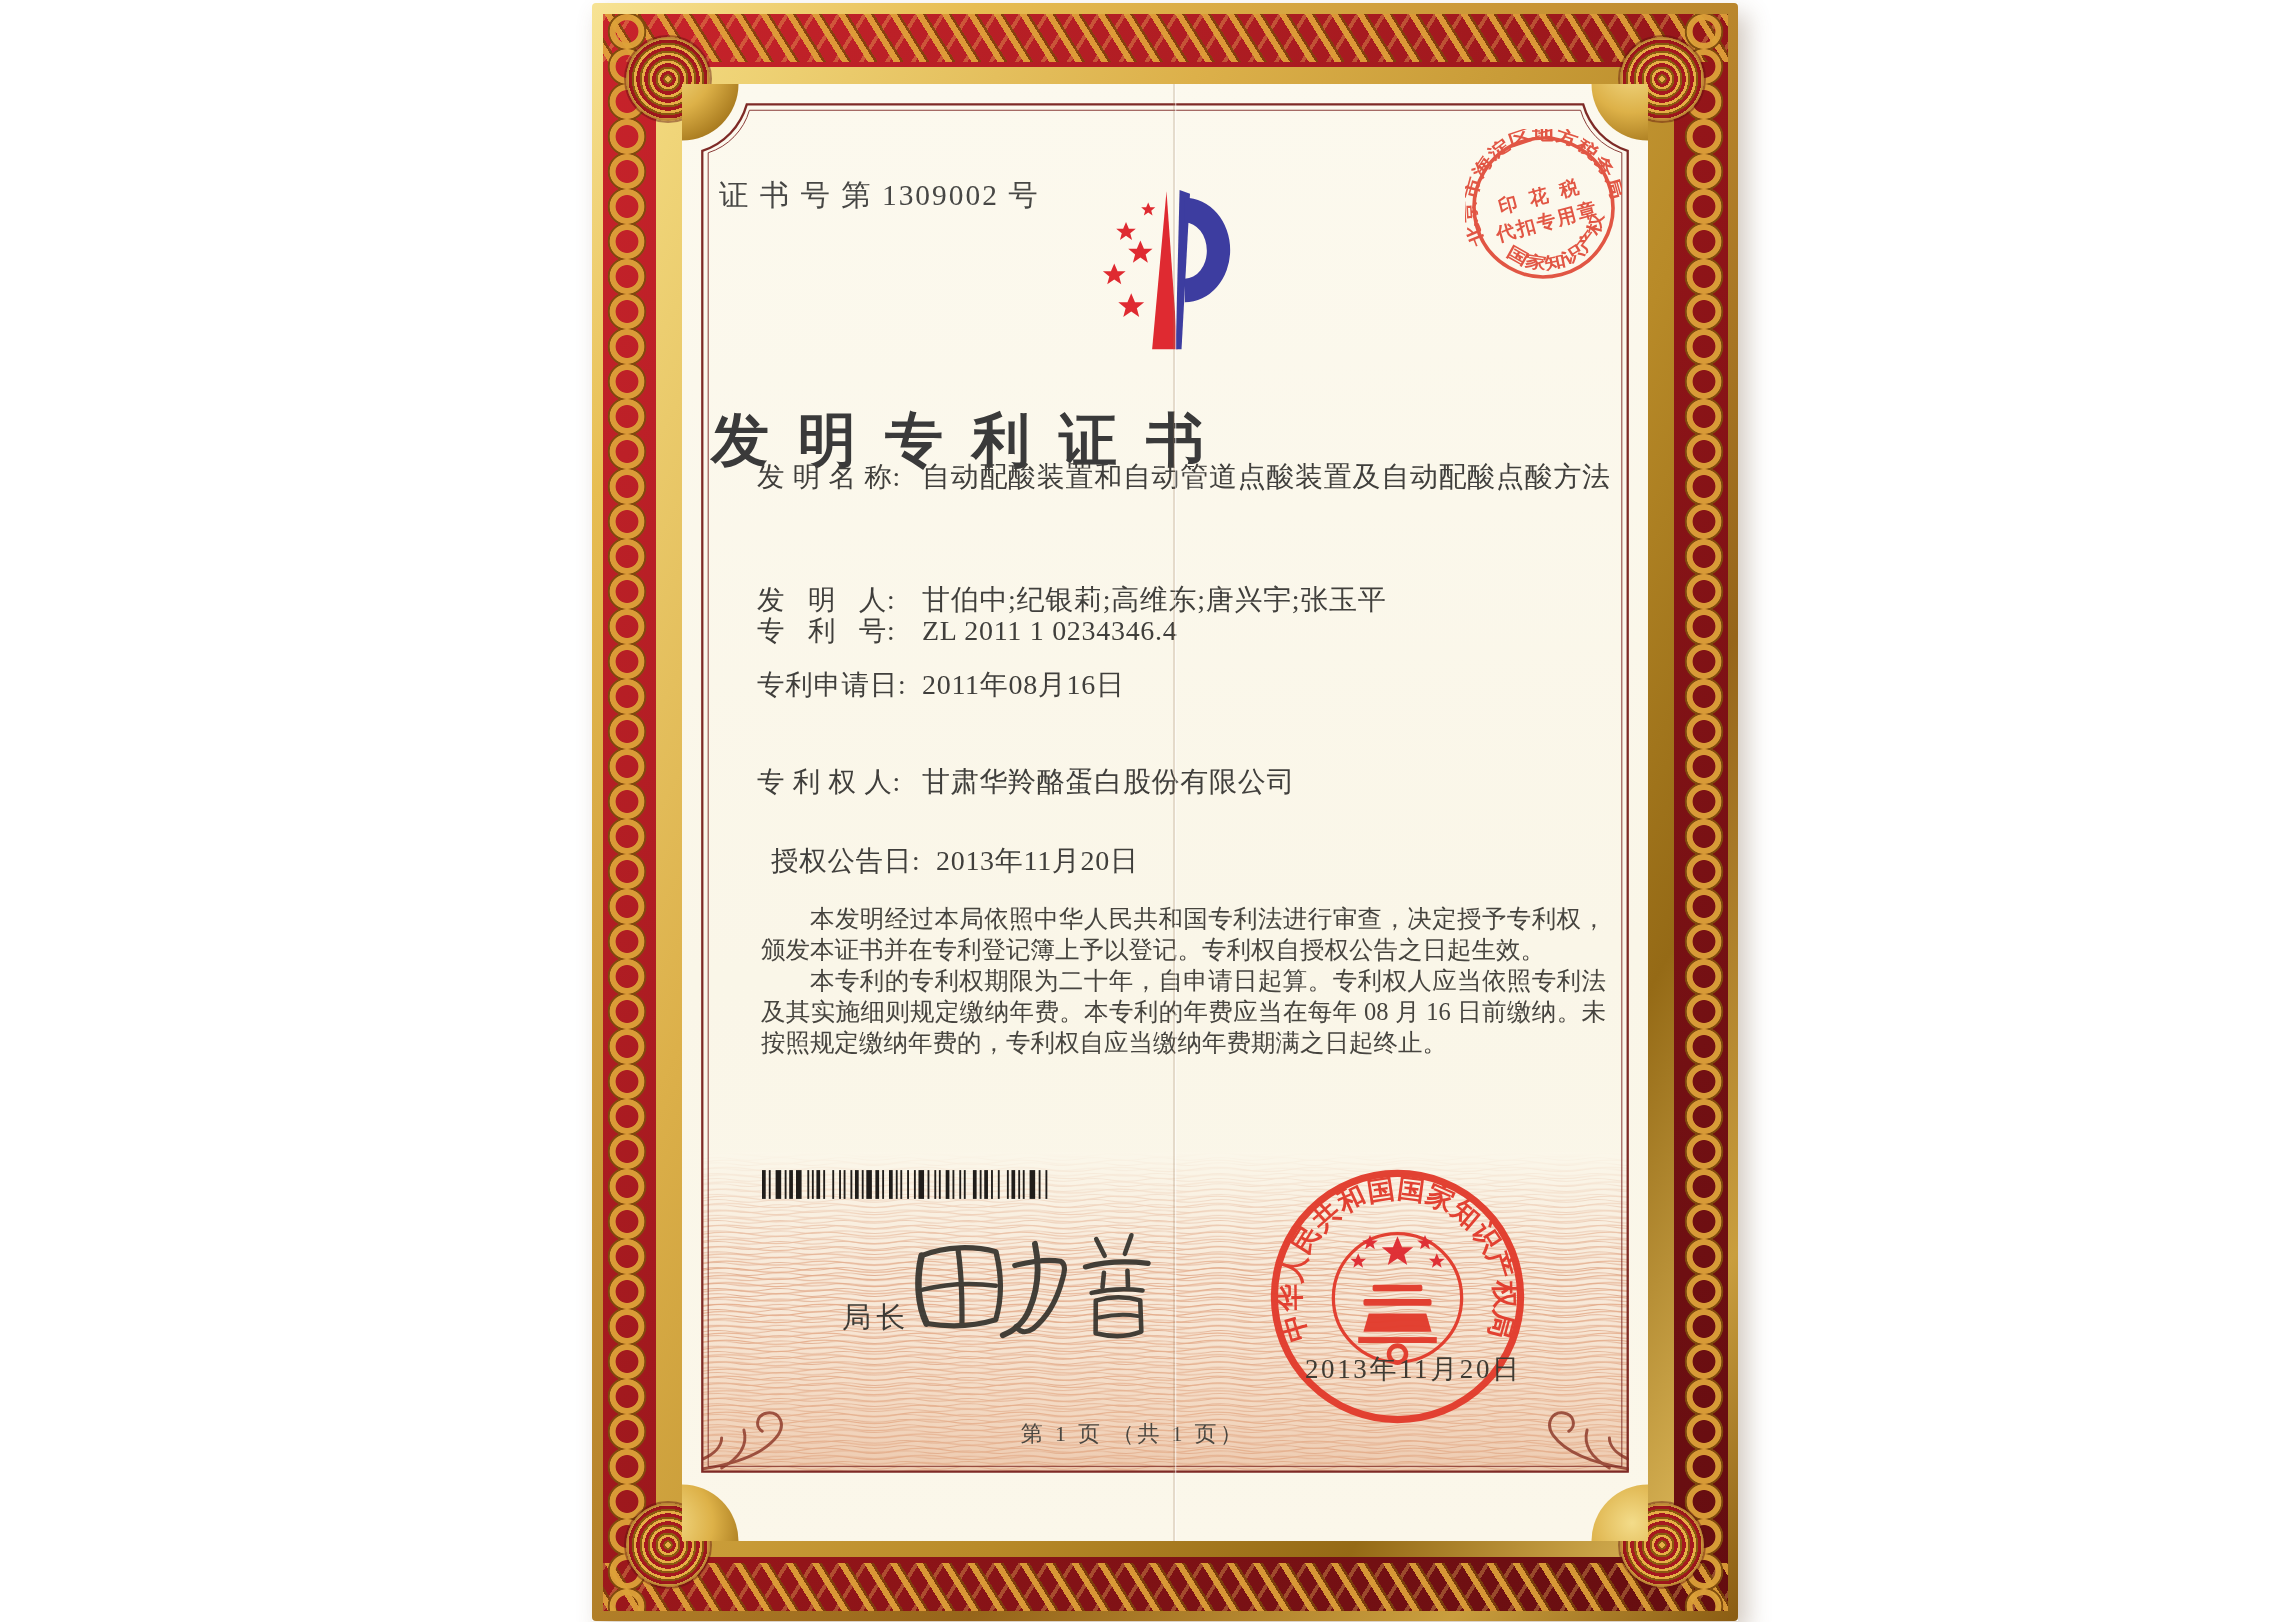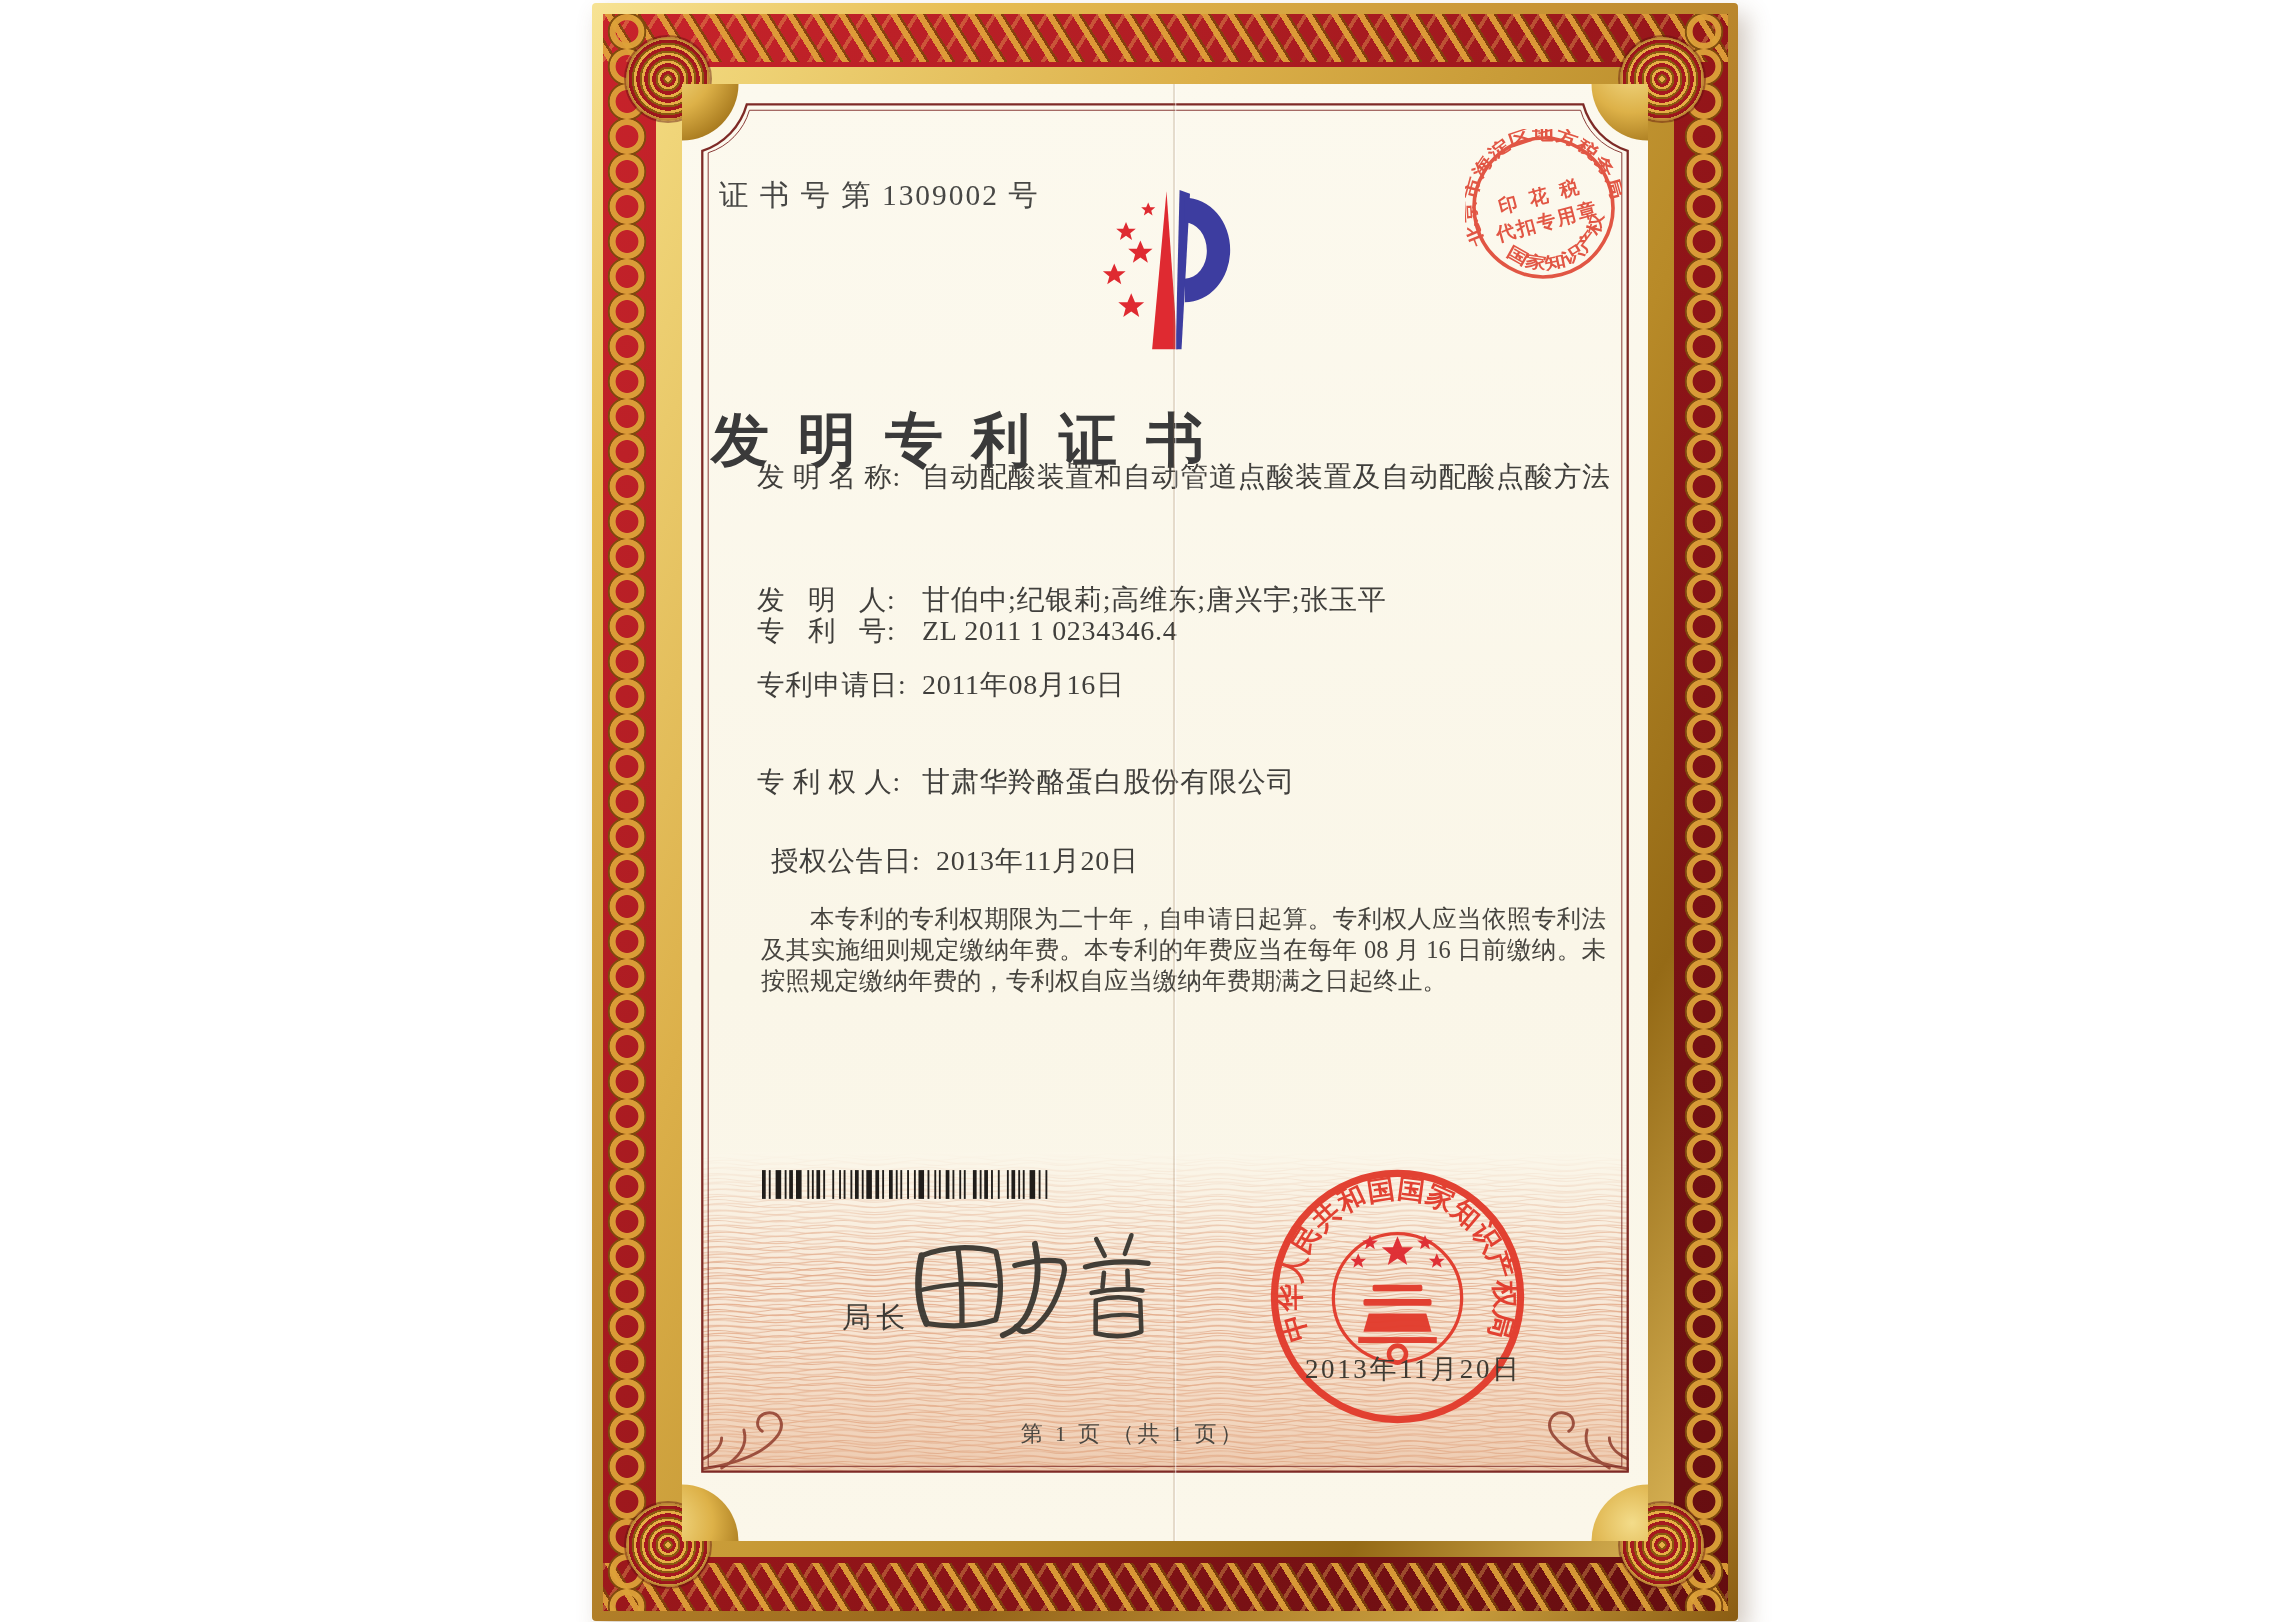--- a/index.html
+++ b/index.html
@@ -156,20 +156,21 @@
       <div class="fields">
         <div class="frow r0"><span class="f-label">发 明 名 称:</span><span class="f-value">自动配酸装置和自动管道点酸装置及自动配酸点酸方法</span></div>
         <div class="frow r1"><span class="f-label">发   明   人:</span><span class="f-value">甘伯中;纪银莉;高维东;唐兴宇;张玉平</span></div>
         <div class="frow r2"><span class="f-label">专   利   号:</span><span class="f-value">ZL 2011 1 0234346.4</span></div>
         <div class="frow r3"><span class="f-label">专利申请日:</span><span class="f-value">2011年08月16日</span></div>
         <div class="frow r4"><span class="f-label">专 利 权 人:</span><span class="f-value">甘肃华羚酪蛋白股份有限公司</span></div>
         <div class="frow r5"><span class="f-label">授权公告日:</span><span class="f-value">2013年11月20日</span></div>
       </div>
 
       <div class="paras">
+        <p>本发明经过本局依照中华人民共和国专利法进行审查，决定授予专利权，颁发本证书并在专利登记簿上予以登记。专利权自授权公告之日起生效。</p>
         <p>本专利的专利权期限为二十年，自申请日起算。专利权人应当依照专利法及其实施细则规定缴纳年费。本专利的年费应当在每年 08 月 16 日前缴纳。未按照规定缴纳年费的，专利权自应当缴纳年费期满之日起终止。</p>
       </div>
 
       <svg class="barcode-svg" id="barcode" width="288" height="29" viewBox="0 0 440 44">
           <rect x="0.00" y="0" width="5.68" height="44" fill="#201d1a"></rect>
           <rect x="10.39" y="0" width="2.84" height="44" fill="#201d1a"></rect>
           <rect x="20.79" y="0" width="8.52" height="44" fill="#201d1a"></rect>
           <rect x="34.65" y="0" width="2.84" height="44" fill="#201d1a"></rect>
           <rect x="41.57" y="0" width="5.68" height="44" fill="#201d1a"></rect>
           <rect x="51.97" y="0" width="8.52" height="44" fill="#201d1a"></rect>

